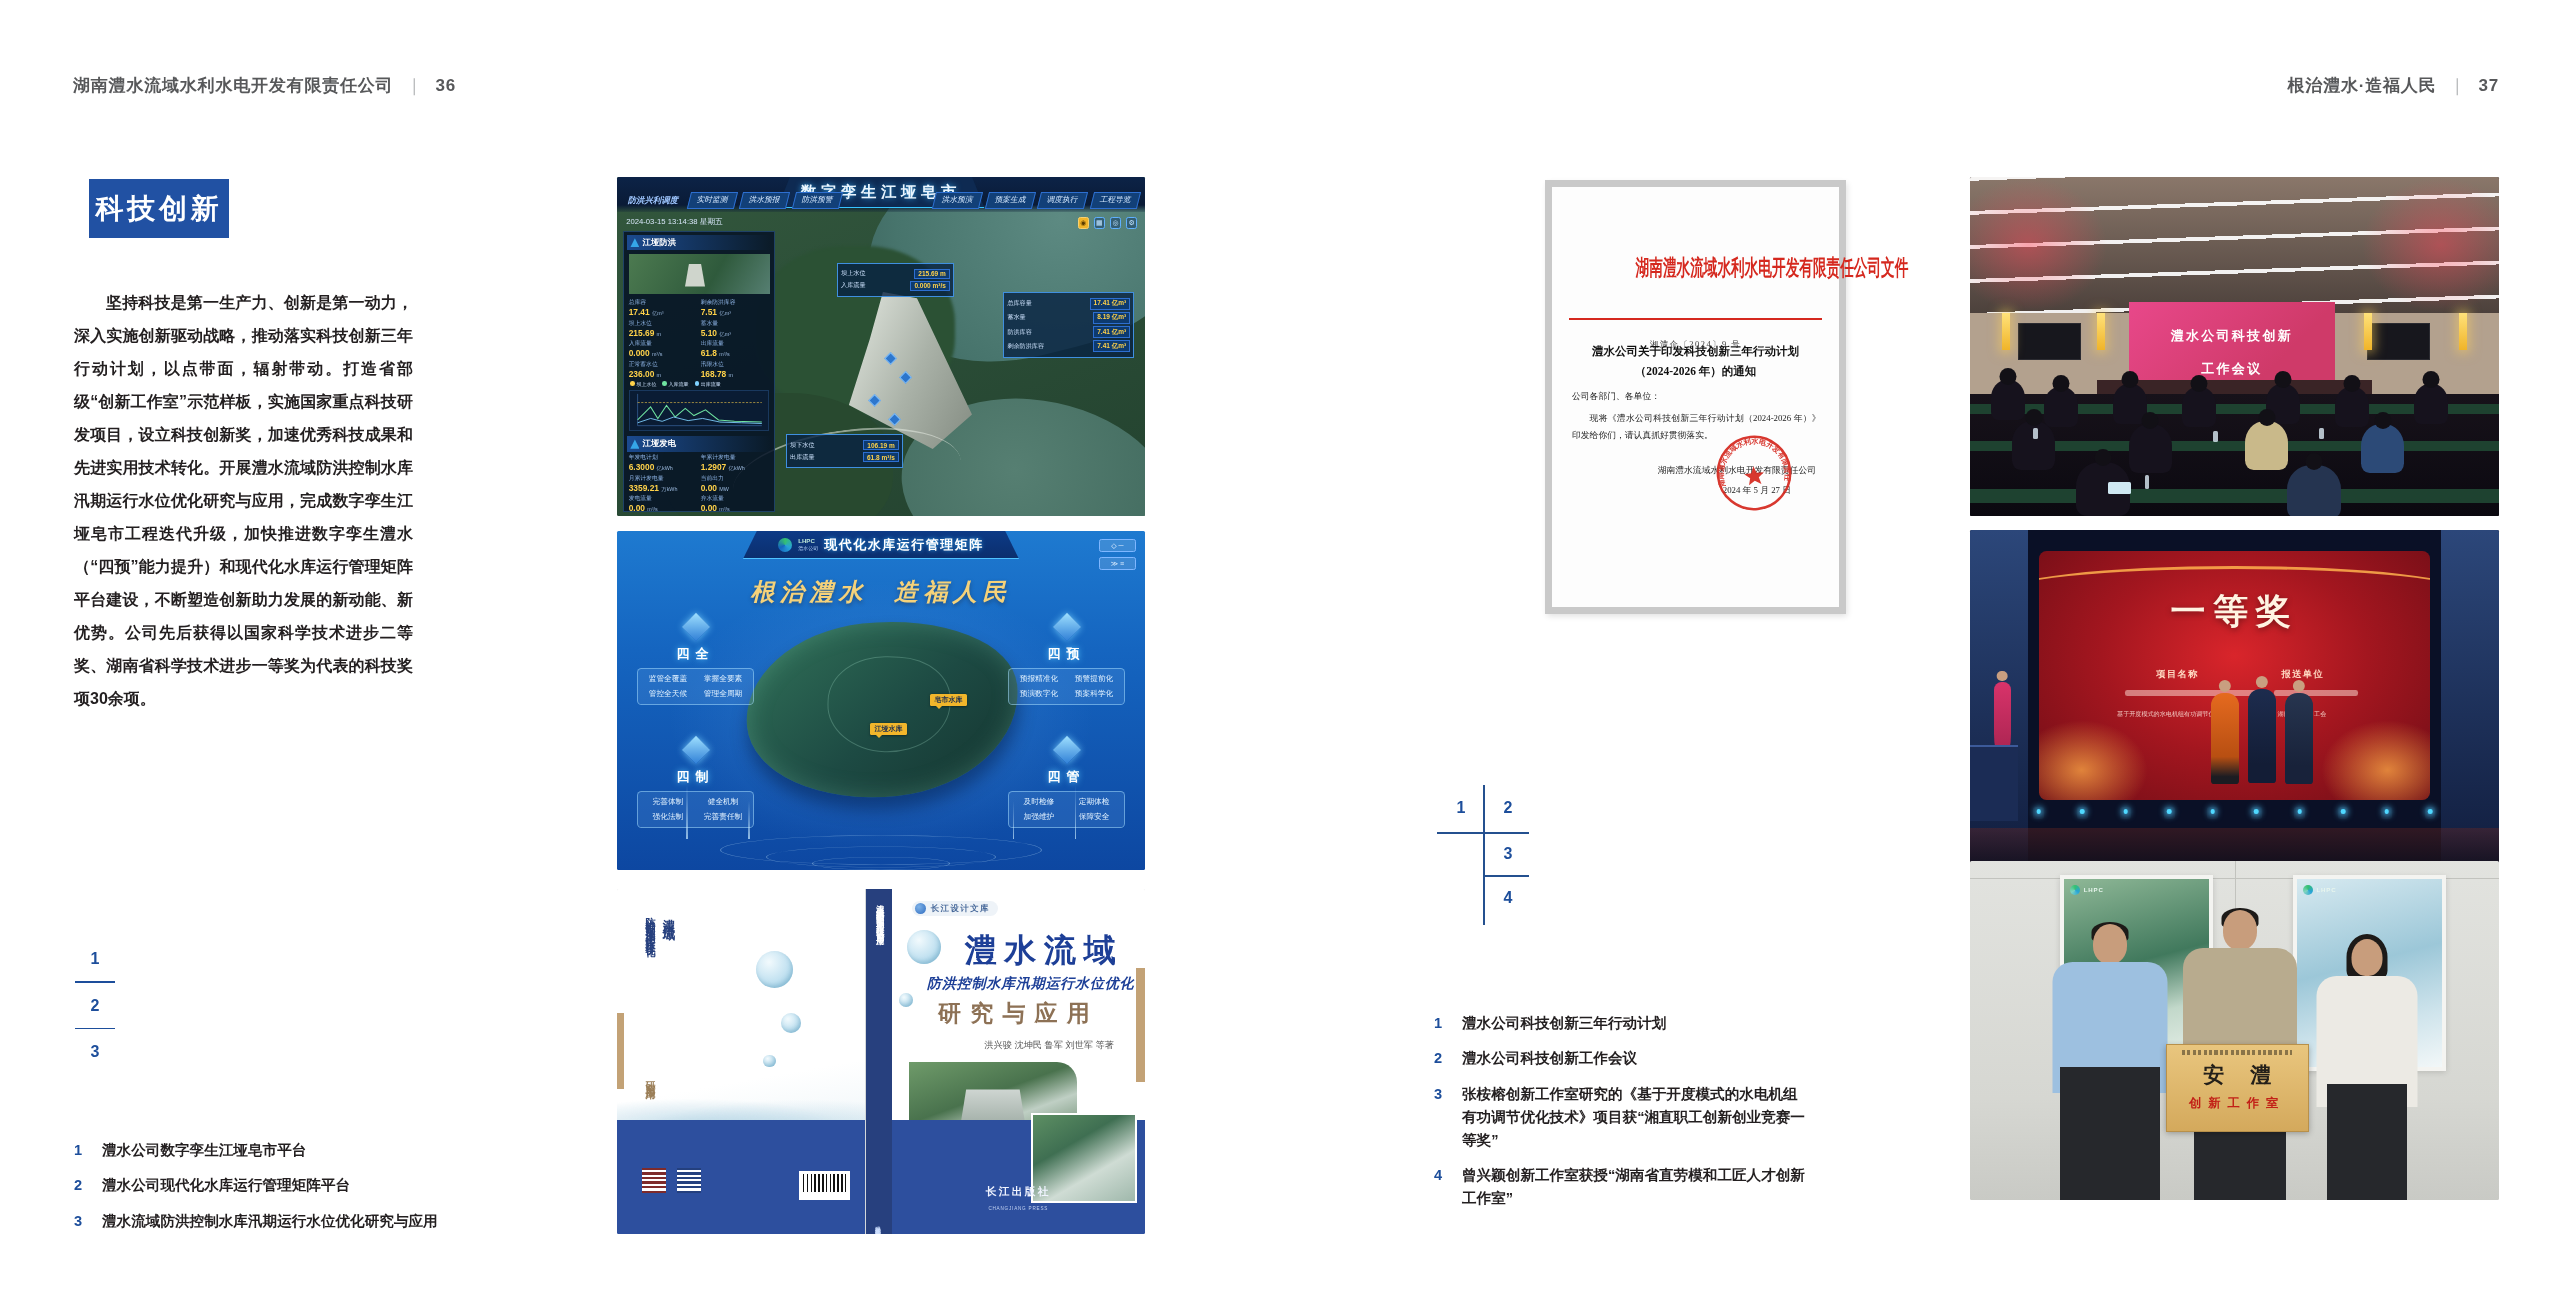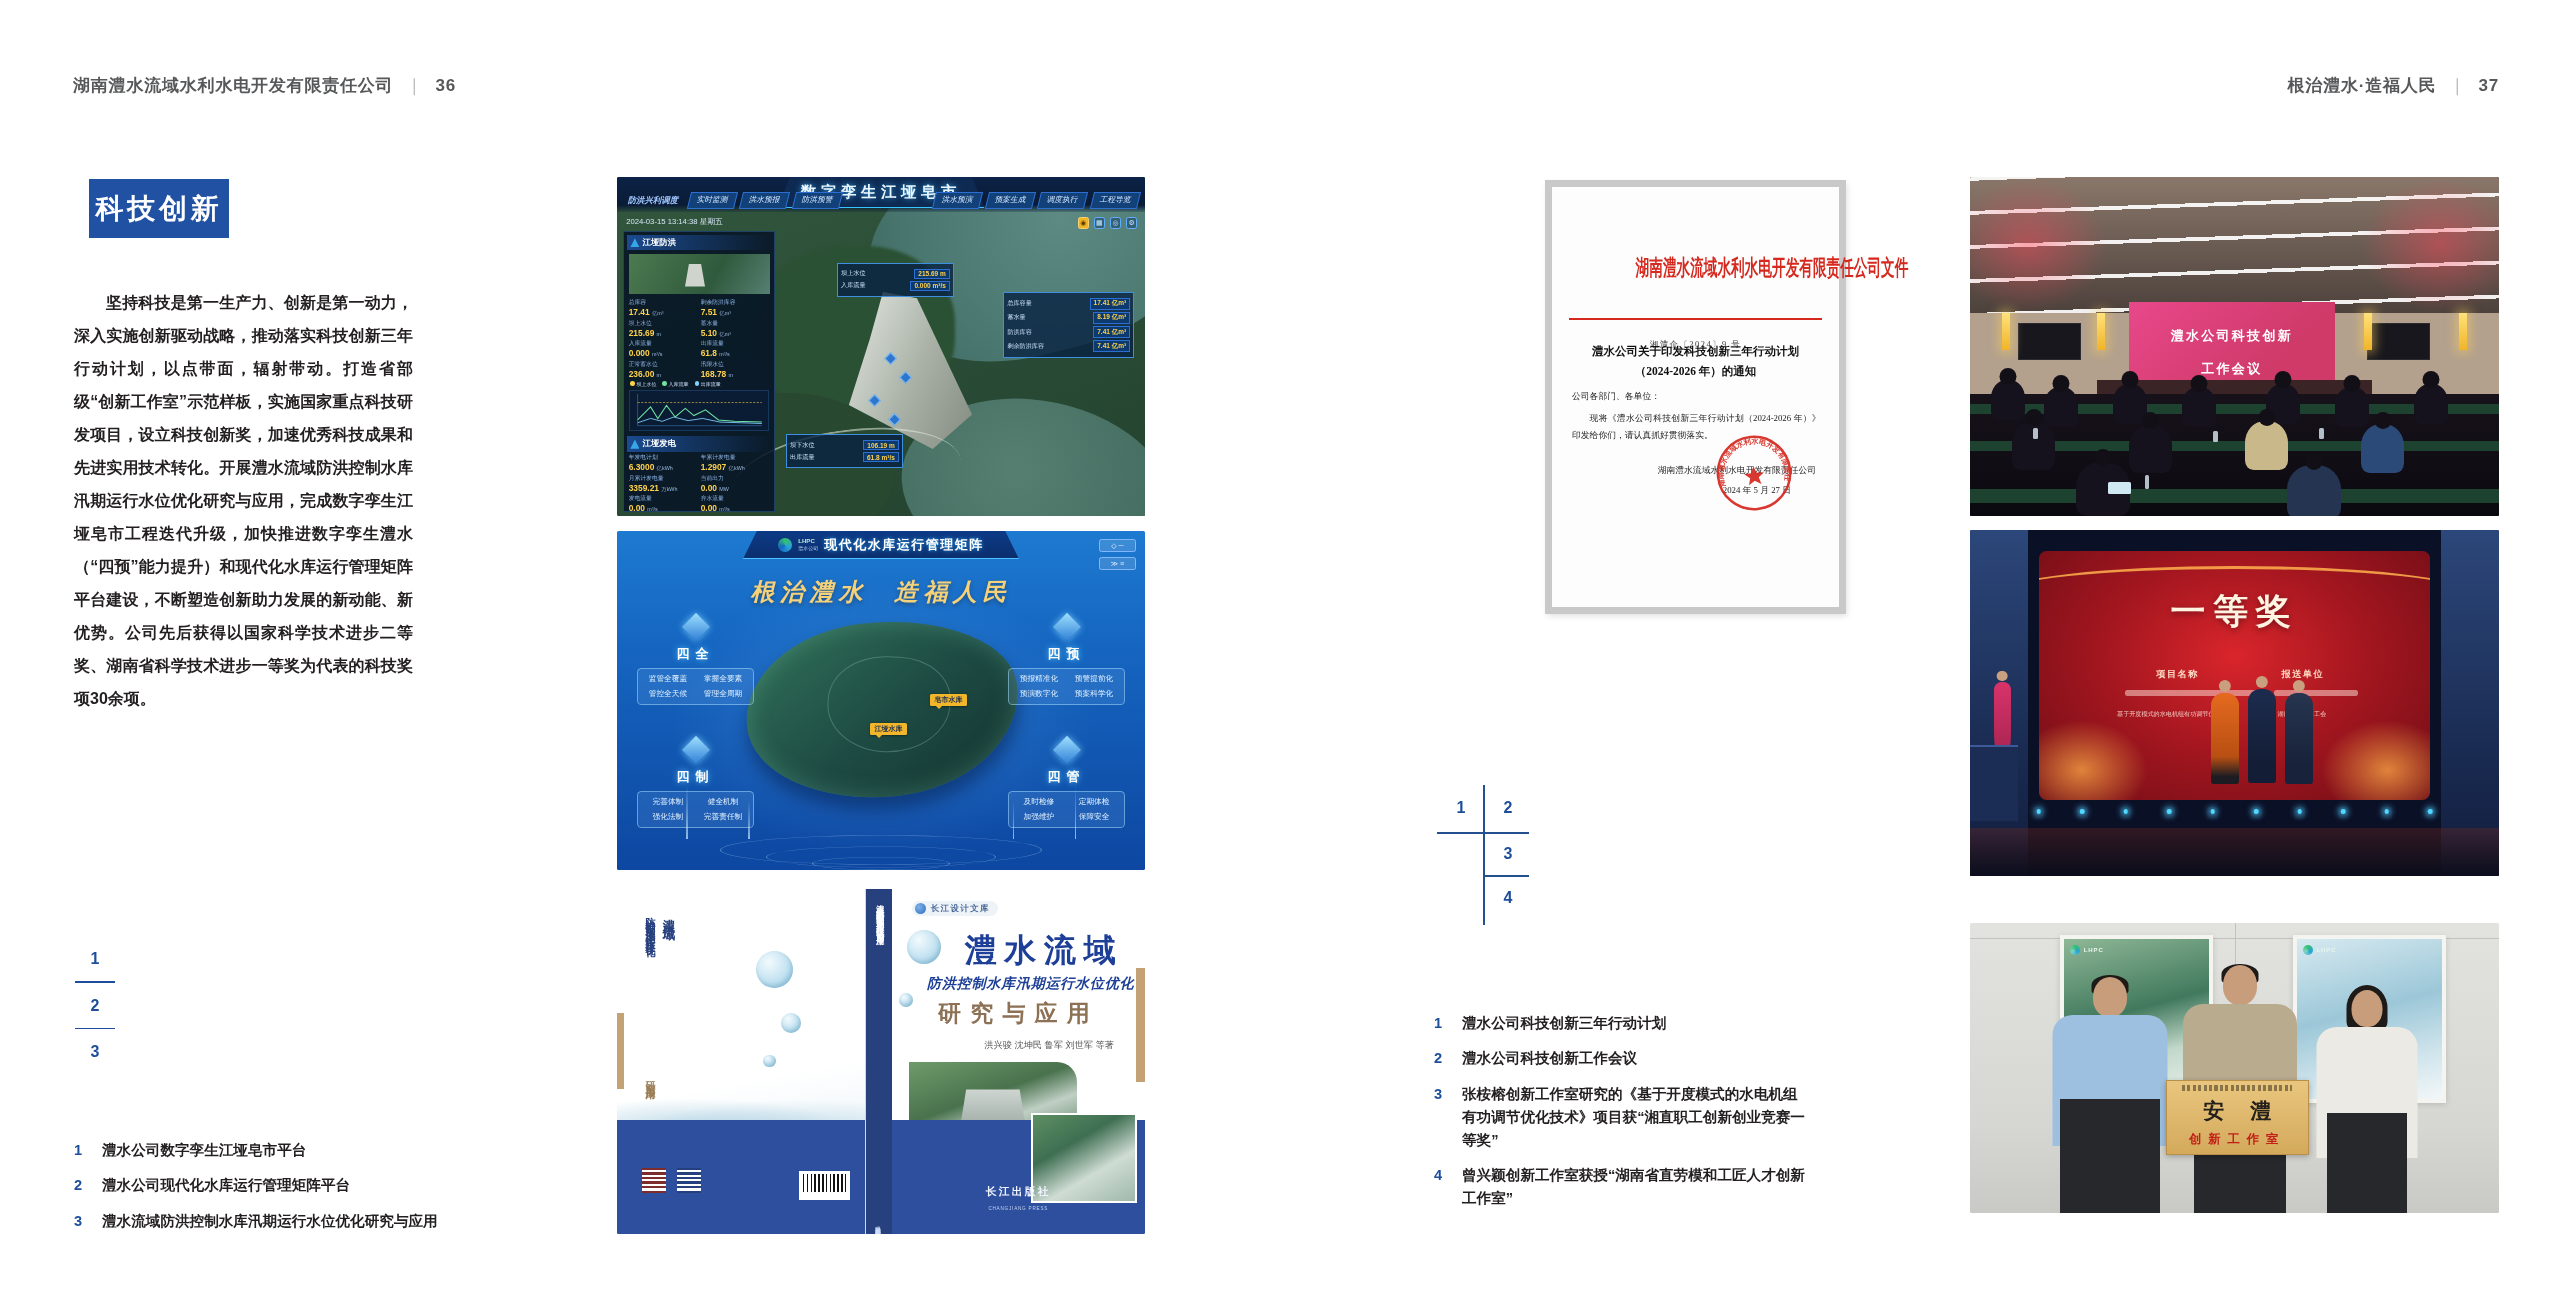--- a/index.html
+++ b/index.html
@@ -185,21 +185,21 @@
   .award .person{position:absolute;border-radius:12.3px 12.3px 3.1px 3.1px;}
   .award .person::before{content:"";position:absolute;left:50%;top:-13px;transform:translateX(-50%);width:12.3px;height:12.3px;border-radius:50%;background:#c99f80;}
   .award .host{position:absolute;left:4.5%;top:44%;width:17px;height:74px;background:linear-gradient(#d8336a,#a82450);border-radius:7.7px 7.7px 30% 30%;}
   .award .host::before{content:"";position:absolute;left:50%;top:-11.5px;transform:translateX(-50%);width:10.7px;height:10.7px;border-radius:50%;background:#c99f80;}
   .award .podium{position:absolute;left:0;top:62%;width:9%;height:22%;background:#1b2c55;border-top:2.3px solid #3c5a9a;}
   .award .lightrow{position:absolute;left:12%;top:80%;width:76%;display:flex;justify-content:space-between;}
   .award .fix{width:10.7px;height:12.3px;background:#10182e;border-radius:2.3px;position:relative;}
   .award .fix::after{content:"";position:absolute;left:50%;top:2.3px;transform:translateX(-50%);width:4.6px;height:4.6px;border-radius:50%;background:#4fd8ff;box-shadow:0 0 6.1px 2.3px rgba(80,200,255,.8);}
   .award .refl{position:absolute;left:0;top:86%;width:100%;height:14%;background:linear-gradient(rgba(120,40,30,.35),rgba(10,12,26,.9));}
   
-  .grp3{top:923px;height:290px;background:linear-gradient(#e2e3df 0%,#d6d7d2 70%,#c9cac5 100%);}
+  .grp3{top:861px;height:339px;background:linear-gradient(#e2e3df 0%,#d6d7d2 70%,#c9cac5 100%);}
   .grp3 .crease{position:absolute;background:#c2c3be;}
   .grp3 .poster{position:absolute;top:4%;height:58%;background:#f4f4f1;border:4.6px solid #f4f4f1;box-shadow:0 1.5px 6.1px rgba(0,0,0,.15);}
   .grp3 .poster .img{width:100%;height:100%;}
   .grp3 .poster.pl{left:17%;width:29%;} .grp3 .poster.pl .img{background:linear-gradient(165deg,#8fb897 0%,#41795d 45%,#c2d8ca 70%,#eef4ef 100%);}
   .grp3 .poster.pr{left:61%;width:29%;} .grp3 .poster.pr .img{background:linear-gradient(165deg,#d6e9f0 0%,#9cc7d8 45%,#cfe4ec 75%,#f2f7f8 100%);}
   .grp3 .plogo{position:absolute;left:6.1px;top:6.1px;display:flex;gap:3.8px;align-items:center;}
   .grp3 .plogo .c{width:10px;height:10px;border-radius:50%;background:conic-gradient(#35c06f,#27a3d8,#7fd4c0,#35c06f);}
   .grp3 .plogo b{font-size:6.1px;color:#e8f6ee;letter-spacing:0.8px;}
   .grp3 .person{position:absolute;bottom:0;}
   .grp3 .head{position:absolute;left:50%;transform:translateX(-50%);width:34px;height:40px;border-radius:50% 50% 45% 45%;background:#c89d7c;}

